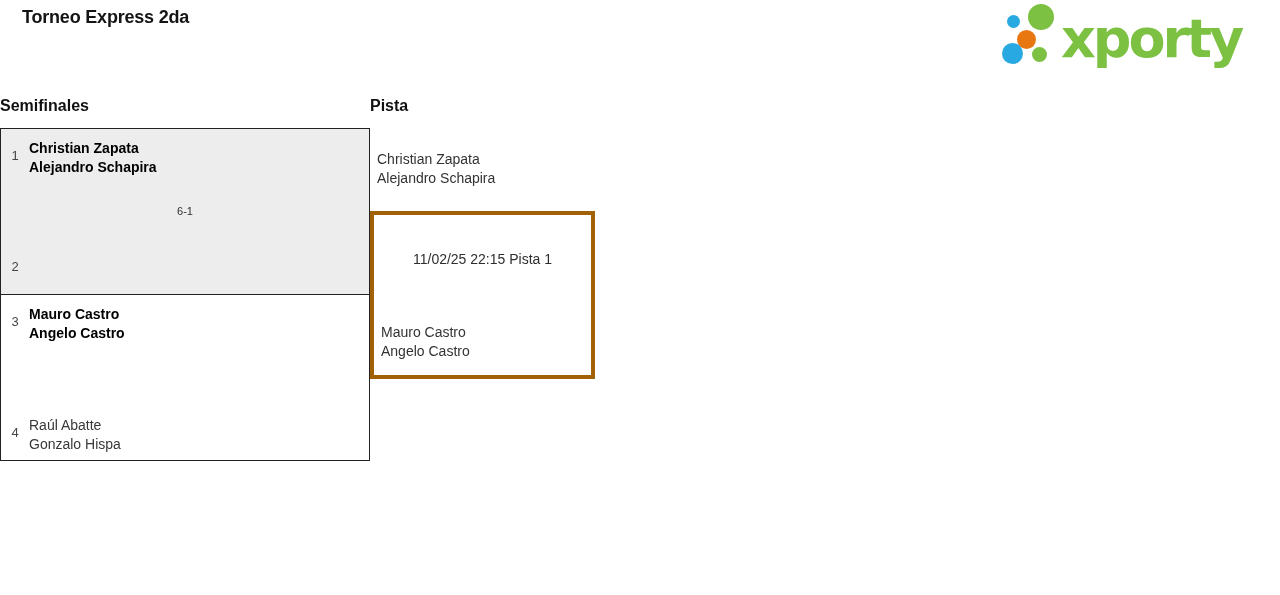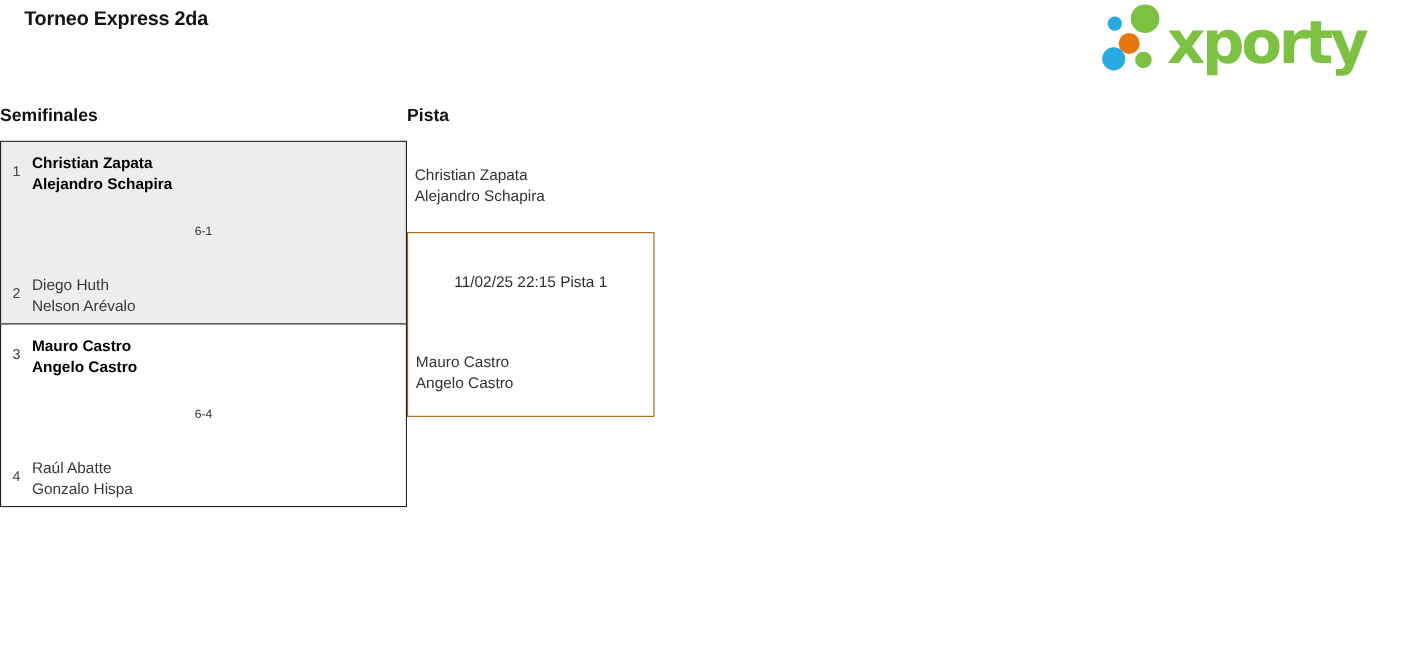--- a/index.html
+++ b/index.html
@@ -62,21 +62,21 @@
     font-size:11px;color:#2e2e2e;
   }
 
   
   .final-team-top{
     position:absolute;left:377px;top:150px;
     font-size:14px;line-height:19px;color:#333;white-space:nowrap;
   }
   .final-box{
     position:absolute;left:370px;top:211px;width:225px;height:168px;
-    border:1px solid #a16207;box-sizing:border-box;background:#fff;
+    border:4px solid #a16207;box-sizing:border-box;background:#fff;
   }
   .final-schedule{
     position:absolute;left:0;top:36px;width:100%;text-align:center;
     font-size:14px;color:#2e2e2e;white-space:nowrap;
   }
   .final-team-bottom{
     position:absolute;left:7px;top:108px;
     font-size:14px;line-height:19px;color:#333;white-space:nowrap;
   }
 </style>
@@ -100,33 +100,28 @@
 <div class="round-header final">Pista</div>
 
 <div class="match-box match-sf1">
   <div class="seed top">1</div>
   <div class="team top winner">
     <div>Christian Zapata</div>
     <div>Alejandro Schapira</div>
   </div>
   <div class="score">6-1</div>
   <div class="seed bottom">2</div>
-  <div class="team bottom">
-    <div>Diego Huth</div>
-    <div>Nelson Arévalo</div>
-  </div>
 </div>
 
 <div class="match-box match-sf2">
   <div class="seed top">3</div>
   <div class="team top winner">
     <div>Mauro Castro</div>
     <div>Angelo Castro</div>
   </div>
-  <div class="score">6-4</div>
   <div class="seed bottom">4</div>
   <div class="team bottom">
     <div>Raúl Abatte</div>
     <div>Gonzalo Hispa</div>
   </div>
 </div>
 
 <div class="final-team-top">
   <div>Christian Zapata</div>
   <div>Alejandro Schapira</div>

